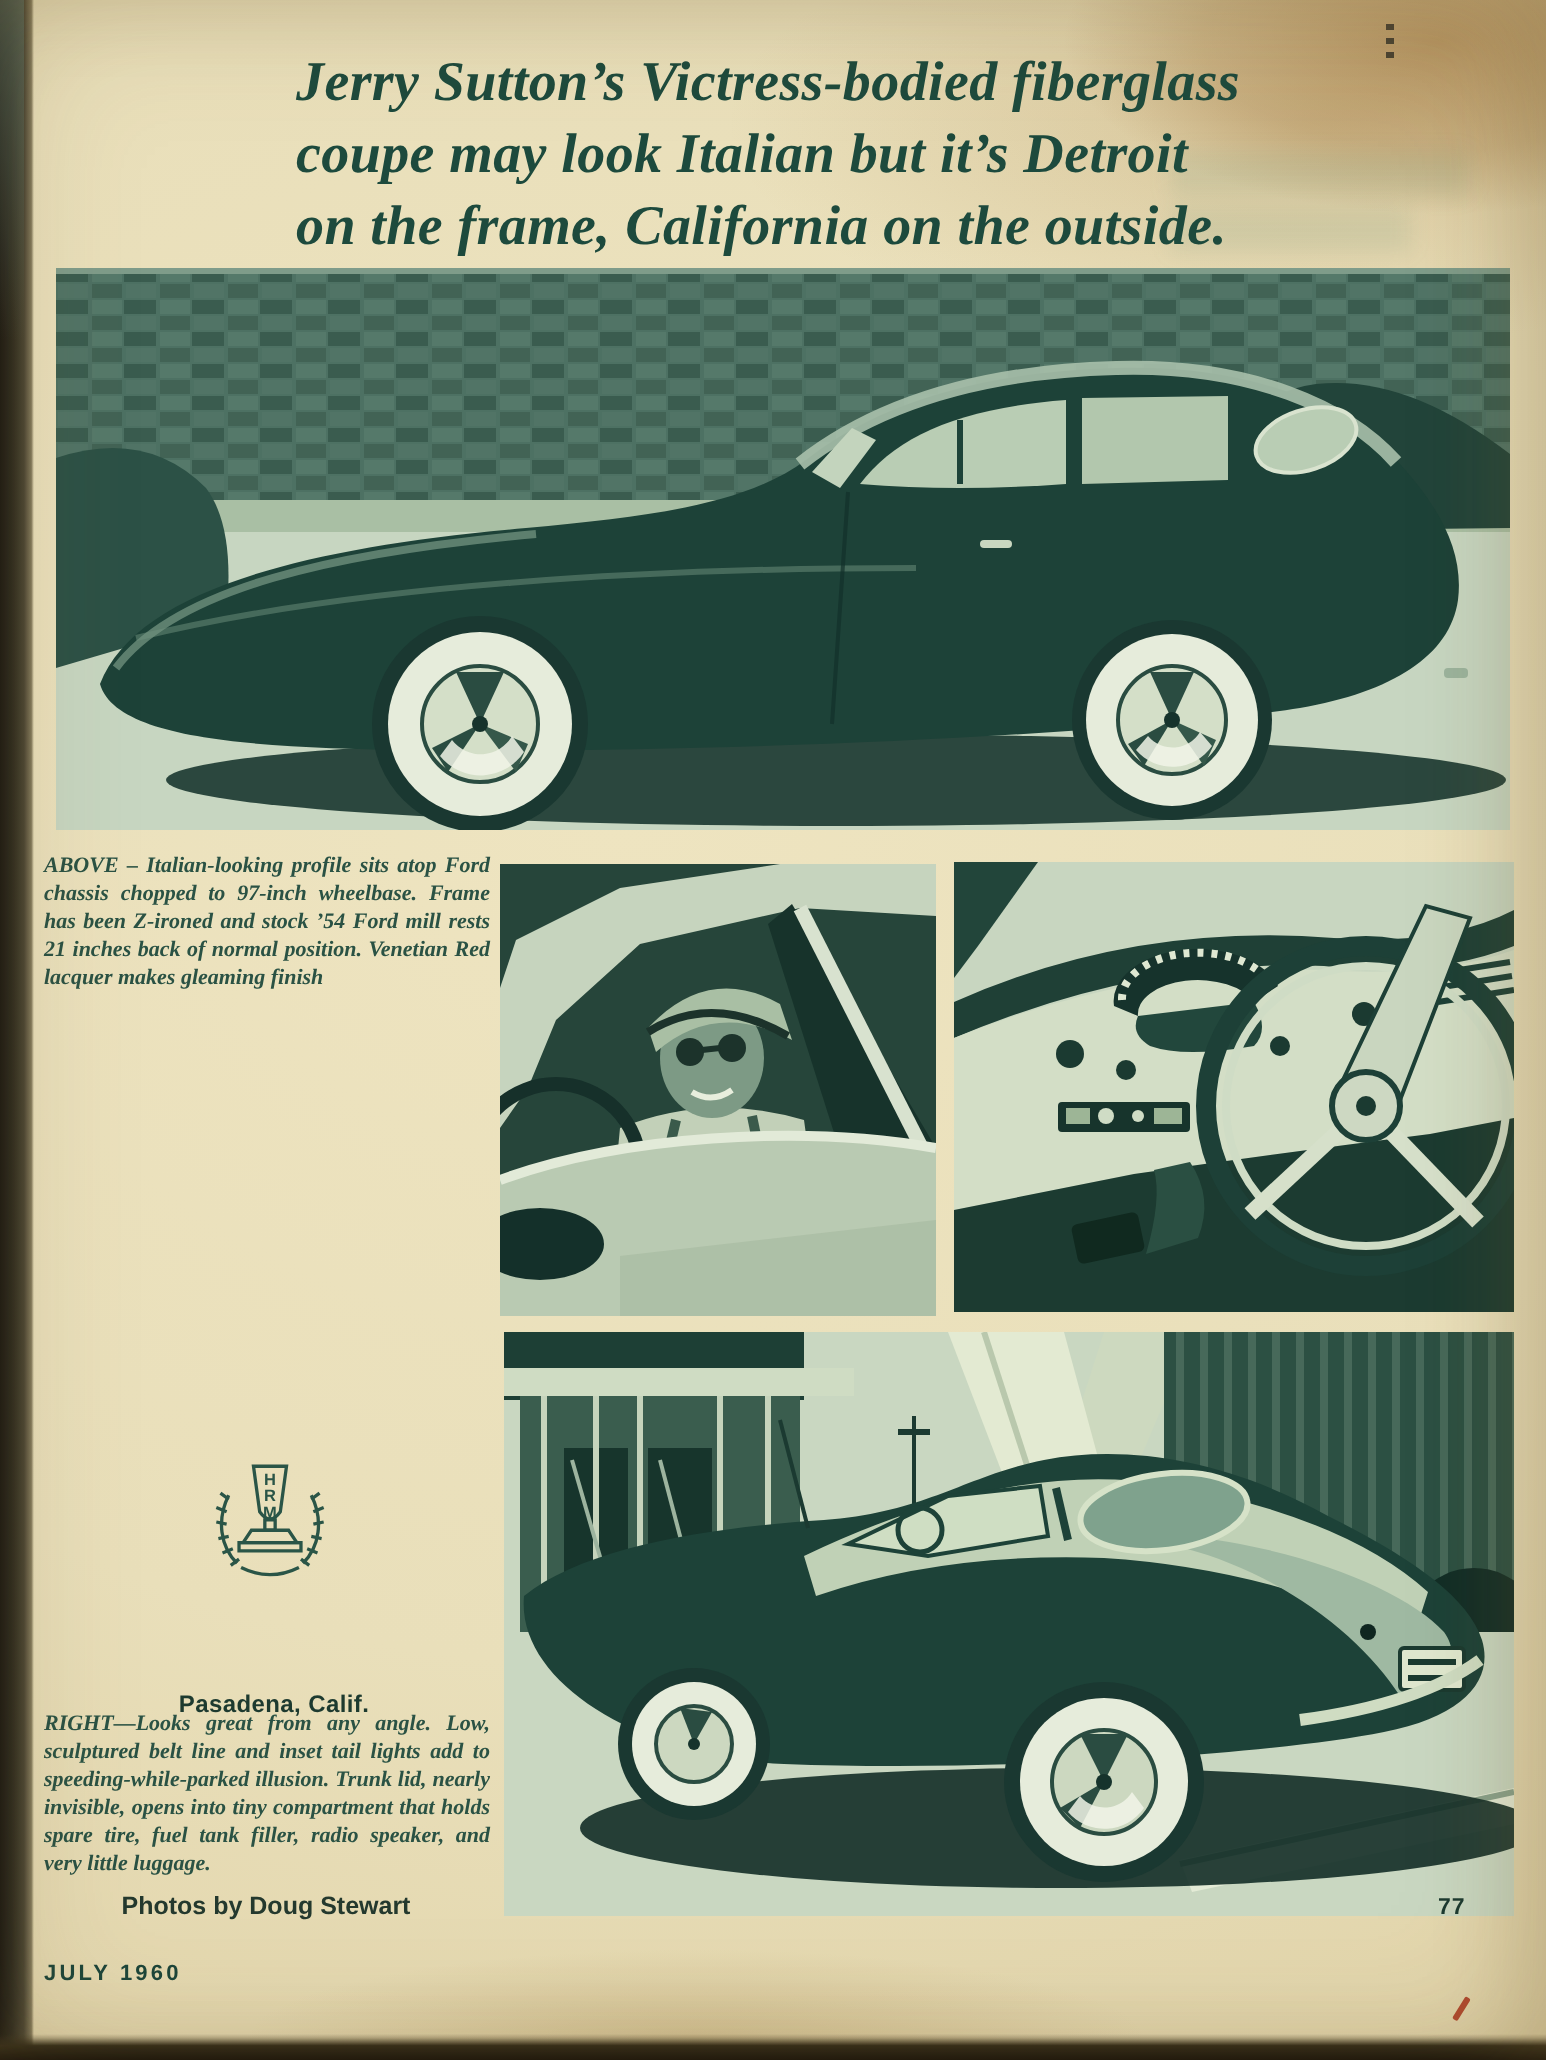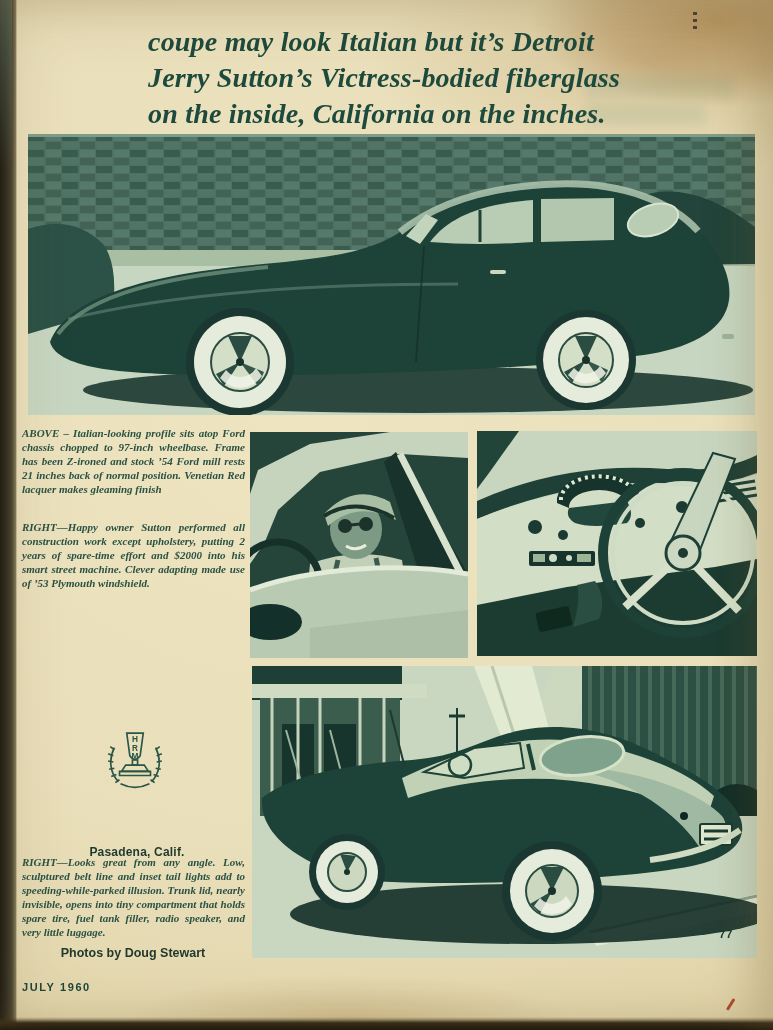--- a/index.html
+++ b/index.html
@@ -40,21 +40,21 @@
         color:#2a5244;text-align:justify;}
   .cap-above{top:427px;} .cap-window{top:521px;} .cap-farright{top:616px;} .cap-rear{top:856px;}
 
   .emblem{position:absolute;left:106px;top:729px;}
   .emblem-loc{position:absolute;left:58px;top:797px;width:158px;text-align:center;
         font:700 12px/14px "Liberation Sans", sans-serif;color:#1d3a2f;letter-spacing:.2px;margin-top:48px;}
   .credit{position:absolute;left:22px;top:946px;width:222px;text-align:center;
         font:700 12.5px/14px "Liberation Sans", sans-serif;color:#24392e;}
   .footer-issue{position:absolute;left:22px;top:981px;
         font:700 11px/12px "Liberation Sans", sans-serif;color:#1c453a;letter-spacing:1.6px;}
-  .footer-page{position:absolute;left:719px;top:928px;
+  .footer-page{position:absolute;left:719px;top:948px;
         font:700 11.5px/12px "Liberation Sans", sans-serif;color:#1c3a31;letter-spacing:.5px;}
   .red-slash{position:absolute;left:724px;top:1003px;width:13px;height:2.5px;
         background:#b24a30;transform:rotate(-58deg);border-radius:1px;}
 </style>
 </head>
 <body>
 
 <div id="page">
 
   <div class="gutter"></div>
@@ -63,23 +63,23 @@
       <i></i>
       <i></i>
       <i></i>
     </div>
   <div class="ghost">
       <i></i>
       <i style="width:120px"></i>
     </div>
 
   <div class="headline">
+    <span>Jerry Sutton’s Victress-bodied fiberglass</span>
     <span>coupe may look Italian but it’s Detroit</span>
-    <span>Jerry Sutton’s Victress-bodied fiberglass</span>
-    <span>on the inside, California on the inches.</span>
+    <span>on the frame, California on the outside.</span>
   </div>
 
   <figure class="ph-main">
     <svg width="727" height="281" viewBox="0 0 727 281">
       <defs>
         <pattern id="brick" width="34" height="16" patternUnits="userSpaceOnUse">
           <rect width="34" height="16" fill="#4d7163"></rect>
           <rect x="0" y="0" width="16" height="7" fill="#3a5c4f"></rect>
           <rect x="18" y="0" width="15" height="7" fill="#55796a"></rect>
           <rect x="1" y="8" width="15" height="7" fill="#517466"></rect>
@@ -123,21 +123,20 @@
         <path d="M558,226 L580,236 L574,249 Z" fill="#35584a"></path>
         <path d="M540,241 A 24 24 0 0 0 578,239 L 572,232 A 16 16 0 0 1 546,234 Z" fill="#f1f5e7" opacity="0.85"></path>
         <circle cx="558" cy="226" r="4" fill="#16332c"></circle>
       </g>
       <rect x="694" y="200" width="12" height="5" rx="2" fill="#9cb49e"></rect>
     </svg>
   </figure>
 
   <p class="cap cap-above">ABOVE – Italian-looking profile sits atop Ford chassis chopped to 97-inch wheelbase. Frame has been Z-ironed and stock ’54 Ford mill rests 21 inches back of normal position. Venetian Red lacquer makes gleaming finish</p>
 
-  <p class="cap cap-window">RIGHT—Happy owner Sutton performed all construction work except upholstery, putting 2 years of spare-time effort and $2000 into his smart street machine. Clever adapting made use of ’53 Plymouth windshield.</p>
 
 
   <figure class="ph-window">
     <svg width="218" height="226" viewBox="0 0 218 226">
       <rect width="218" height="226" fill="#26453a"></rect>
       <polygon points="0,62 8,38 60,12 140,0 218,0 218,26 150,22 70,40 28,78 14,112 0,132" fill="#c6d4be"></polygon>
       <polygon points="146,20 218,142 218,226 196,226 134,30" fill="#17332b"></polygon>
       <line x1="150" y1="22" x2="214" y2="148" stroke="#d8e2cf" stroke-width="7"></line>
       <g>
         <path d="M60,132 Q105,114 152,128 L158,172 Q100,152 56,174 Z" fill="#c2d0b8"></path>

